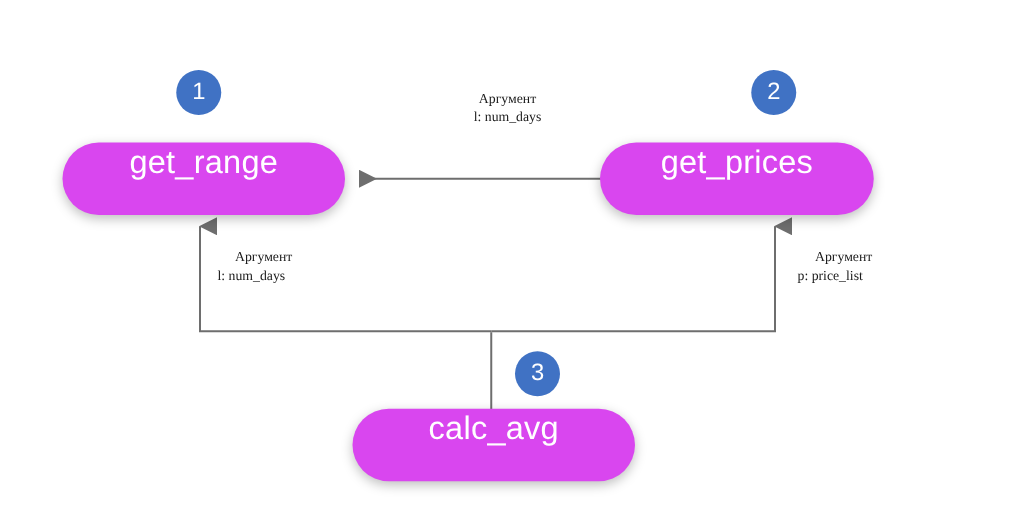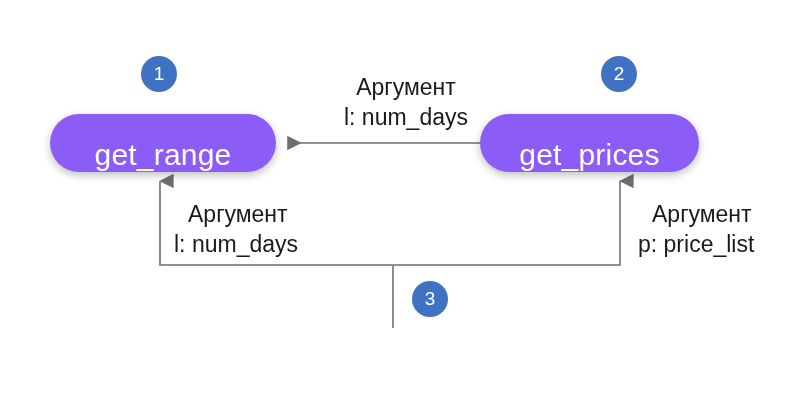--- a/index.html
+++ b/index.html
@@ -22,26 +22,26 @@
   #edges {
     position: absolute;
     left: 0;
     top: 0;
     width: 807px;
     height: 417px;
   }
   .node {
     position: absolute;
     display: flex;
-    align-items: flex-end;
+    align-items: flex-start;
     justify-content: center;
-    background: #8b5cf6;
+    background: #d946ef;
     border-radius: 999px;
     color: #ffffff;
-    font-size: 30px;
+    font-size: 26px;
     font-weight: 300;
     letter-spacing: 0.2px;
     box-shadow: 0 3px 9px rgba(0,0,0,0.26);
     white-space: nowrap;
   }
   .badge {
     position: absolute;
     width: 36px;
     height: 36px;
     border-radius: 50%;
@@ -49,24 +49,25 @@
     color: #ffffff;
     display: flex;
     align-items: center;
     justify-content: center;
     font-size: 19px;
     font-weight: 300;
   }
   .edge-label {
     position: absolute;
     color: #1a1a1a;
-    font-size: 23px;
+    font-size: 11px;
     font-weight: 400;
     line-height: 1.32;
     white-space: nowrap;
+    font-family: Liberation Serif, serif;
   }
   .edge-label .ln {
     display: block;
   }
   .lbl-top { text-align: center; }
   .lbl-left { text-align: left; }
   .lbl-right { text-align: left; }
 </style>
 </head>
 <body>
@@ -93,20 +94,23 @@
   </svg>
 
   <div class="node" style="left:50px; top:114px; width:226px; height:58px;">
     <span>get_range</span>
   </div>
 
   <div class="node" style="left:480px; top:114px; width:219px; height:58px;">
     <span>get_prices</span>
   </div>
 
+  <div class="node" style="left:282px; top:327px; width:226px; height:58px;">
+    <span>calc_avg</span>
+  </div>
 
   <div class="badge" style="left:141px; top:56px;">
     <span>1</span>
   </div>
 
   <div class="badge" style="left:601px; top:56px;">
     <span>2</span>
   </div>
 
   <div class="badge" style="left:412px; top:281px;">

